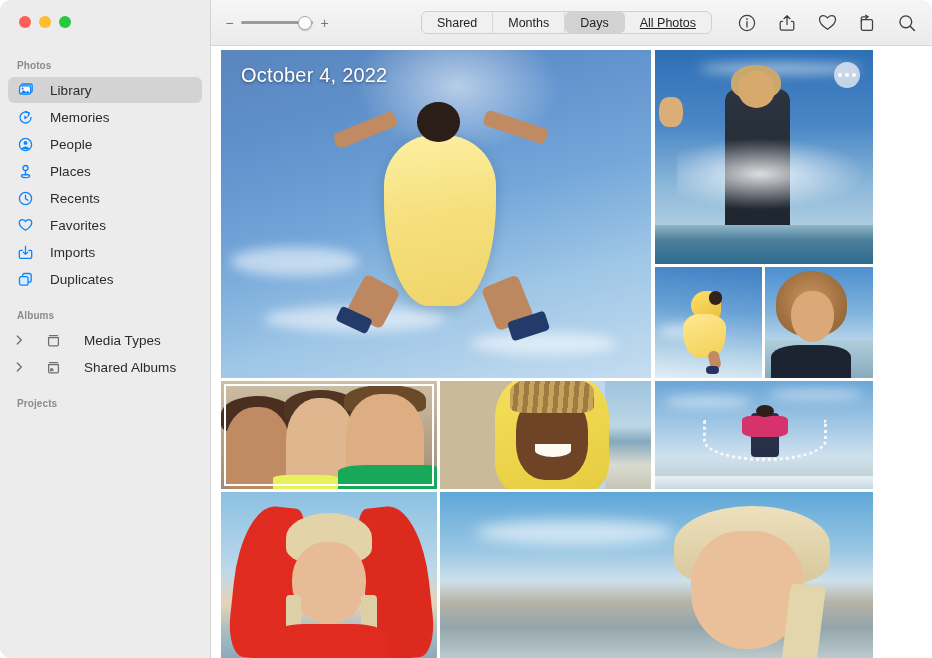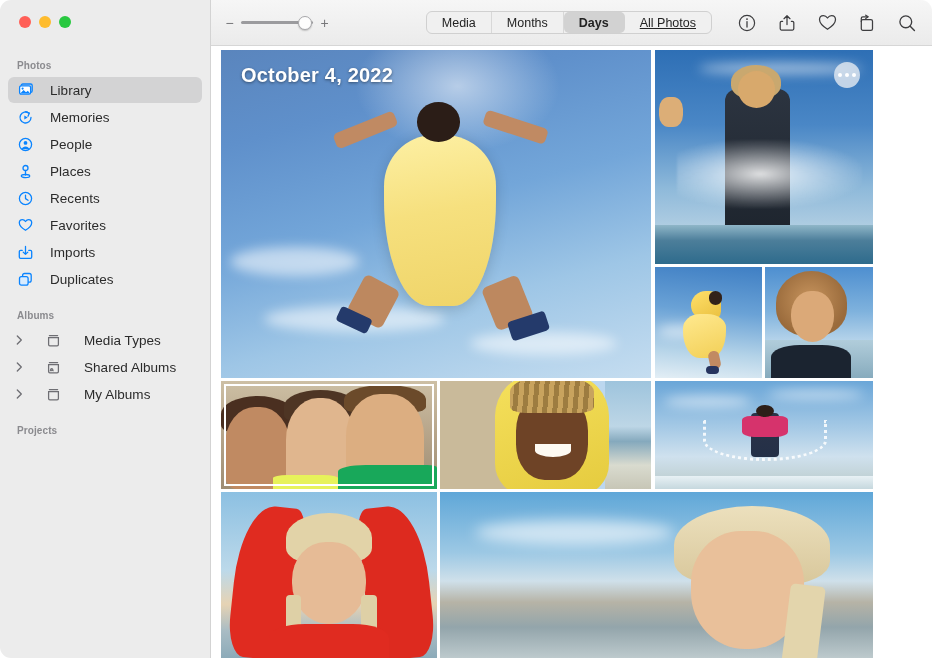--- a/index.html
+++ b/index.html
@@ -161,21 +161,20 @@
     border-right: 1px solid #d8d8d8;
     background: transparent;
     cursor: default;
     white-space: nowrap;
   }
   .seg:last-child { border-right: none; text-decoration: underline; }
   .seg.active {
     background: #d2d2d2;
     border-radius: 5px;
     border-right-color: transparent;
-    font-weight: bold;
   }
 
   
   .tb-icons { display: flex; align-items: center; gap: 18px; }
   .tb-btn {
     width: 22px; height: 22px;
     display: flex; align-items: center; justify-content: center;
     color: #3e3e40;
     cursor: default;
   }
@@ -211,21 +210,21 @@
     content: "";
     position: absolute; inset: 3px;
     border: 2px solid #ffffff;
     pointer-events: none;
   }
 
   .date-label {
     position: absolute;
     top: 14px; left: 20px;
     font-size: 20px;
-    font-weight: 700;
+    font-weight: 400;
     color: #ffffff;
     letter-spacing: .2px;
     text-shadow: 0 1px 3px rgba(0,0,0,.45);
     z-index: 4;
     pointer-events: none;
   }
 
   .more-btn {
     position: absolute;
     top: 12px; right: 13px;
@@ -498,34 +497,20 @@
           <svg width="15" height="15" viewBox="0 0 15 15" fill="none">
             <path d="M2.6 4.6 H12.4 V11.6 A1.3 1.3 0 0 1 11.1 12.9 H3.9 A1.3 1.3 0 0 1 2.6 11.6 Z" stroke="#6e6e73" stroke-width="1.25"></path>
             <path d="M3.4 2.6 H11.6" stroke="#6e6e73" stroke-width="1.25" stroke-linecap="round"></path>
             <path d="M4.1 11.3 a1.6 1.6 0 0 1 3.2 0" stroke="#6e6e73" stroke-width="1.1" fill="none"></path>
             <circle cx="5.7" cy="9.6" r="1.1" stroke="#6e6e73" stroke-width="1.1"></circle>
           </svg>
         </span>
         <span class="sb-label">Shared Albums</span>
       </div>
 
-      <div class="sb-item has-disc">
-        <span class="sb-disclosure">
-          <svg width="7" height="10" viewBox="0 0 7 10" fill="none">
-            <path d="M1.3 1 L5.3 5 L1.3 9" stroke="#6e6e73" stroke-width="1.3" stroke-linecap="round" stroke-linejoin="round"></path>
-          </svg>
-        </span>
-        <span class="sb-icon sb-icon-gray">
-          <svg width="15" height="15" viewBox="0 0 15 15" fill="none">
-            <path d="M2.6 4.6 H12.4 V11.6 A1.3 1.3 0 0 1 11.1 12.9 H3.9 A1.3 1.3 0 0 1 2.6 11.6 Z" stroke="#6e6e73" stroke-width="1.25"></path>
-            <path d="M3.4 2.6 H11.6" stroke="#6e6e73" stroke-width="1.25" stroke-linecap="round"></path>
-          </svg>
-        </span>
-        <span class="sb-label">My Albums</span>
-      </div>
 
       <div class="sb-section-title gap-top">Projects</div>
 
 
     </div>
   </aside>
 
   <section class="main">
 
     <div class="toolbar">
@@ -534,21 +519,21 @@
         <span class="zs-sign">−</span>
         <span class="zs-track">
           <span class="zs-knob"></span>
         </span>
         <span class="zs-sign">+</span>
       </div>
 
       <div class="tb-spacer"></div>
 
       <div class="segmented">
-        <div class="seg">Media</div>
+        <div class="seg">Shared</div>
         <div class="seg">Months</div>
         <div class="seg active">Days</div>
         <div class="seg">All Photos</div>
       </div>
 
       <div class="tb-icons">
 
         <div class="tb-btn">
           <span>
             <svg width="18" height="18" viewBox="0 0 18 18" fill="none">

